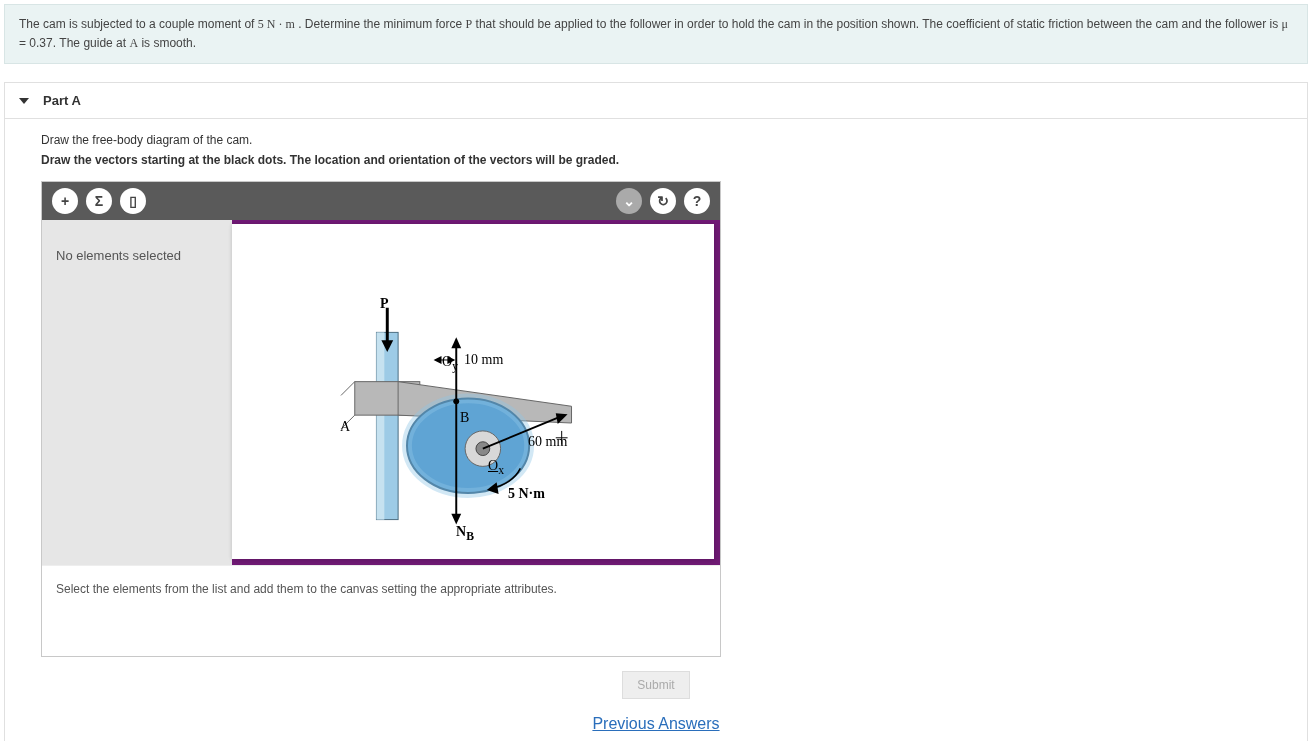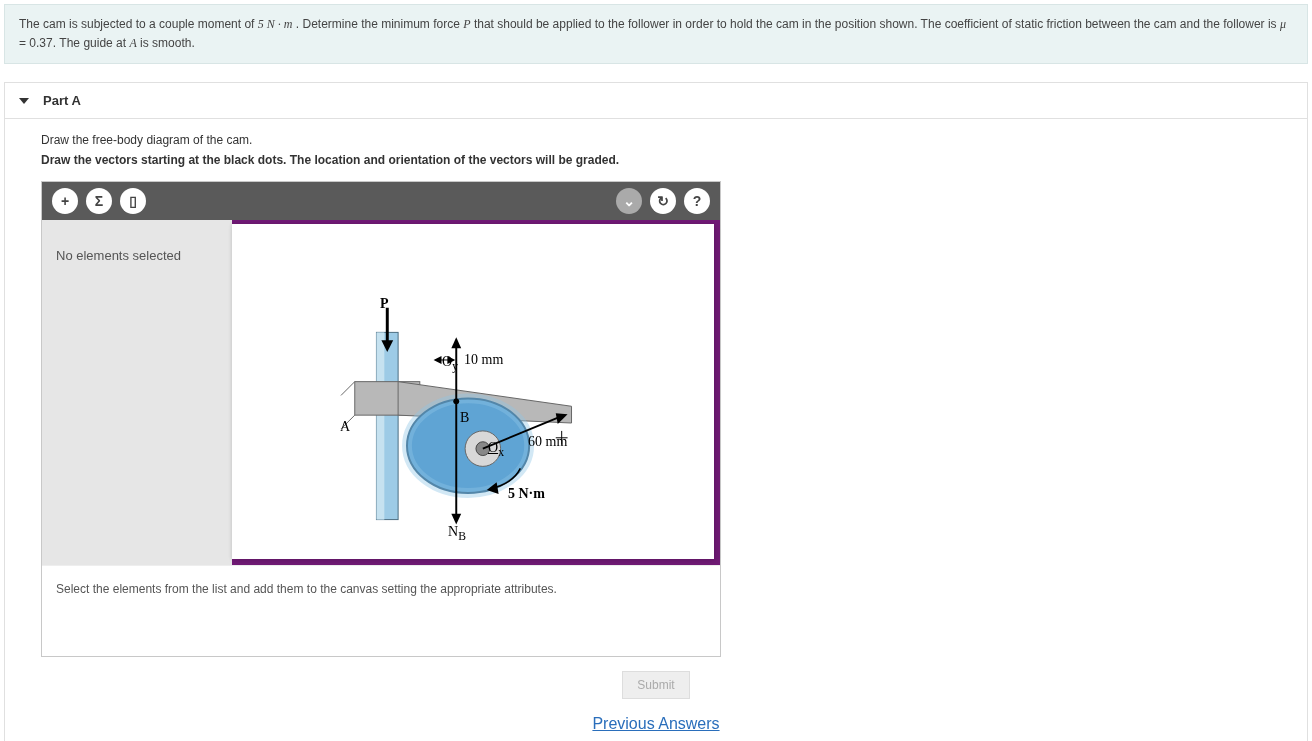--- a/index.html
+++ b/index.html
@@ -5,21 +5,21 @@
   * { box-sizing: border-box; margin: 0; padding: 0; }
   body { font-family: Arial, Helvetica, sans-serif; font-size: 12px; color: #333; background: #fff; }
   .problem-statement {
     background: #eaf3f3;
     border: 1px solid #d8e5e5;
     padding: 10px 14px;
     margin: 4px;
     line-height: 1.6;
     color: #444;
   }
-  .problem-statement .math { font-family: "Times New Roman", serif; font-style: italic; }
+  .problem-statement .math { font-family: "Times New Roman", serif; }
   .part-section {
     border: 1px solid #e0e0e0;
     margin: 18px 4px 4px 4px;
     background: #fff;
   }
   .part-header {
     display: flex;
     align-items: center;
     padding: 10px 14px;
     border-bottom: 1px solid #e0e0e0;
@@ -193,22 +193,22 @@
             <polygon points="200,138 208,134 208,142" fill="#000"></polygon>
             <polygon points="222,138 214,134 214,142" fill="#000"></polygon>
 
             <line x1="330" y1="210" x2="330" y2="224" stroke="#000"></line>
             <line x1="324" y1="217" x2="336" y2="217" stroke="#000"></line>
           </svg>
           <div class="dlabel" style="left:148px; top:72px; font-weight:bold;">P</div>
           <div class="dlabel" style="left:108px; top:195px;">A</div>
           <div class="dlabel" style="left:228px; top:186px;">B</div>
           <div class="dlabel" style="left:210px; top:130px;"><span>O</span><sub>y</sub></div>
-          <div class="dlabel" style="left:256px; top:216px;text-decoration:underline;"><span>O</span><sub>x</sub></div>
-          <div class="dlabel" style="left:216px; top:300px;"><span>N</span><sub>B</sub></div>
+          <div class="dlabel" style="left:256px; top:234px;text-decoration:underline;"><span>O</span><sub>x</sub></div>
+          <div class="dlabel" style="left:224px; top:300px;font-weight:bold;"><span>N</span><sub>B</sub></div>
           <div class="dlabel" style="left:232px; top:128px;">10 mm</div>
           <div class="dlabel" style="left:296px; top:210px;">60 mm</div>
           <div class="dlabel" style="left:276px; top:262px;font-weight:bold;">5 N·m</div>
         </div>
       </div>
       <div class="below-canvas">Select the elements from the list and add them to the canvas setting the appropriate attributes.</div>
     </div>
 
     <div class="action-row">
       <button class="btn-submit">Submit</button>

